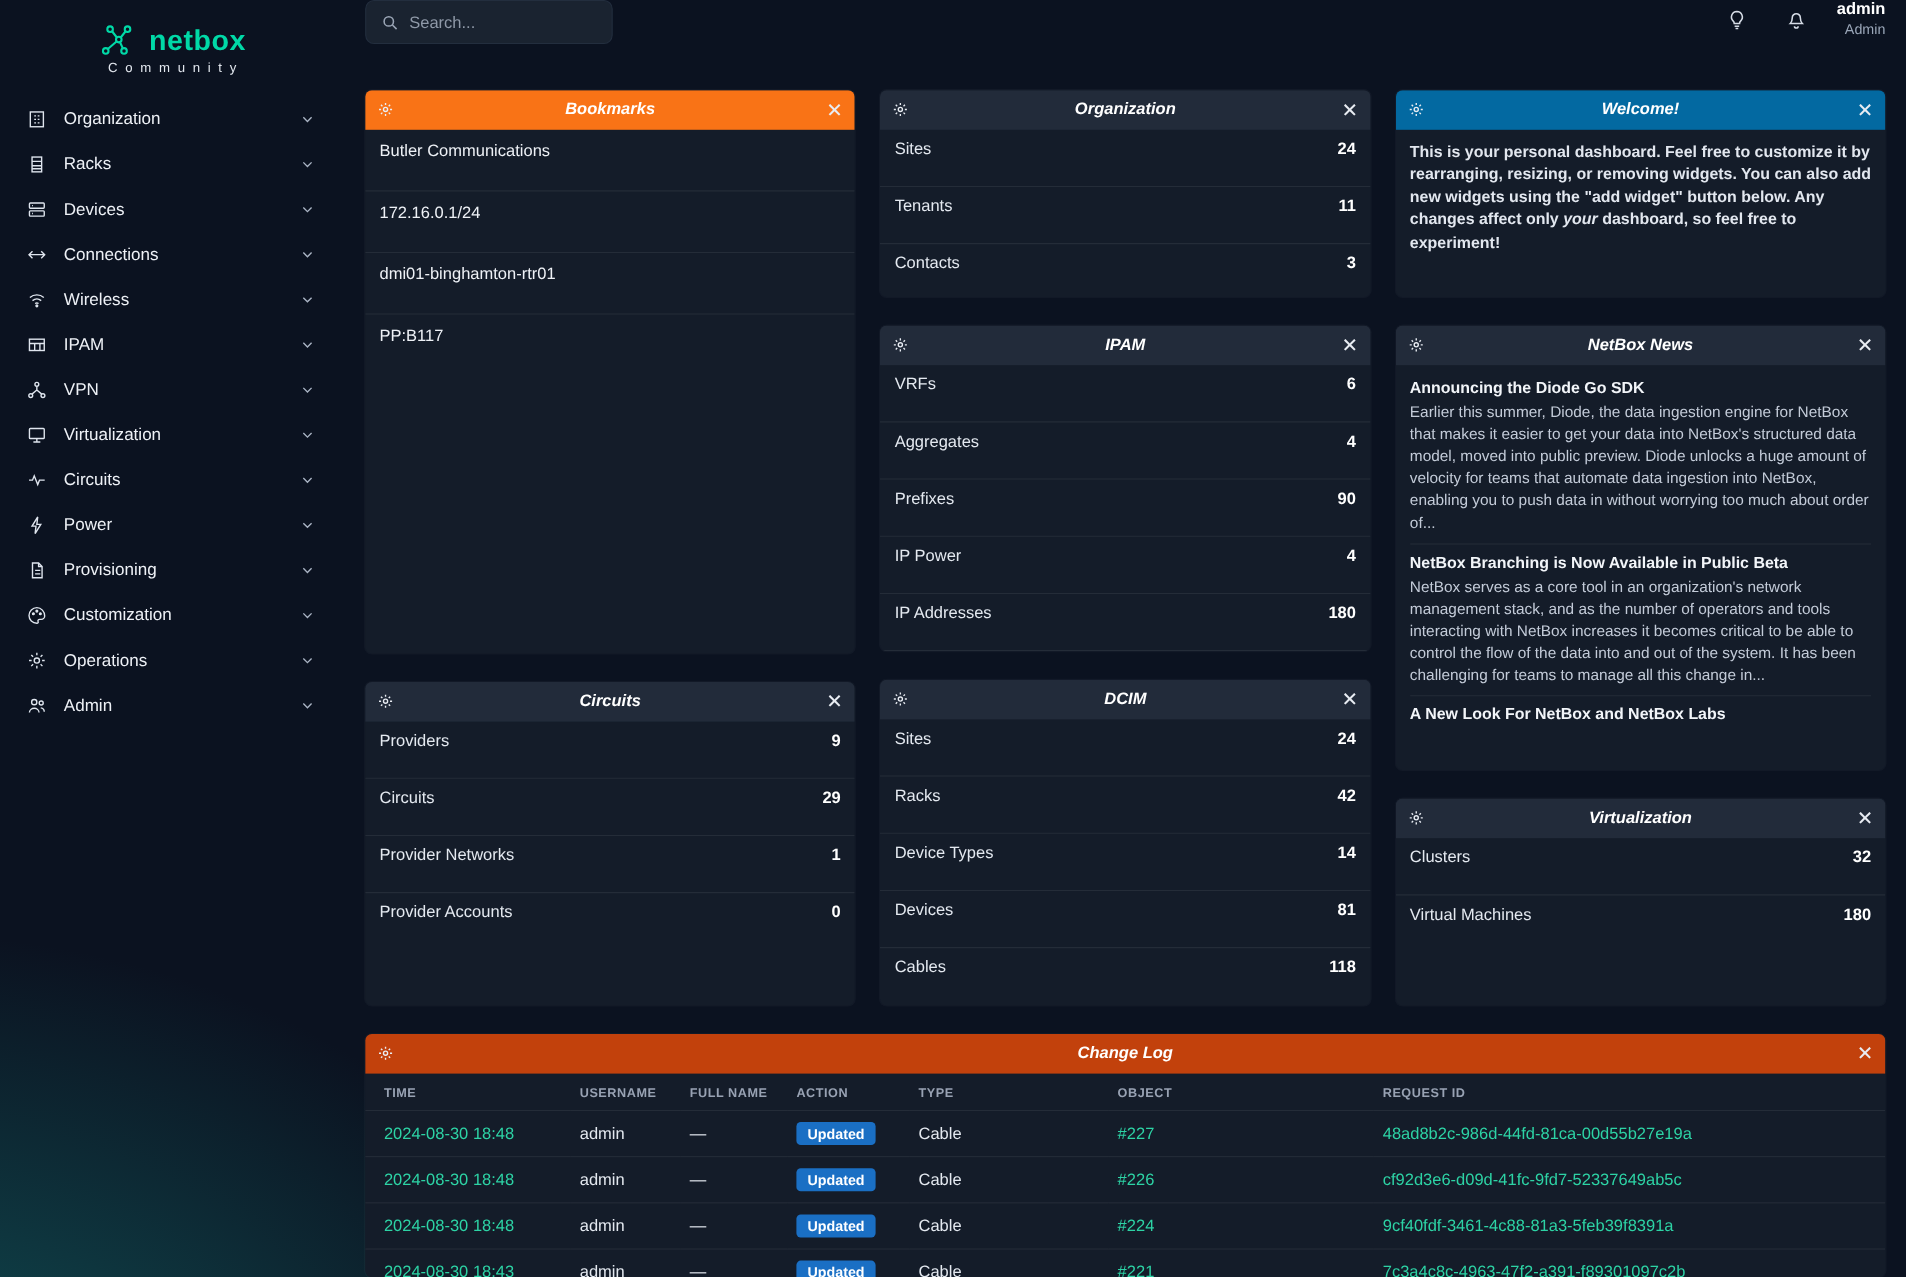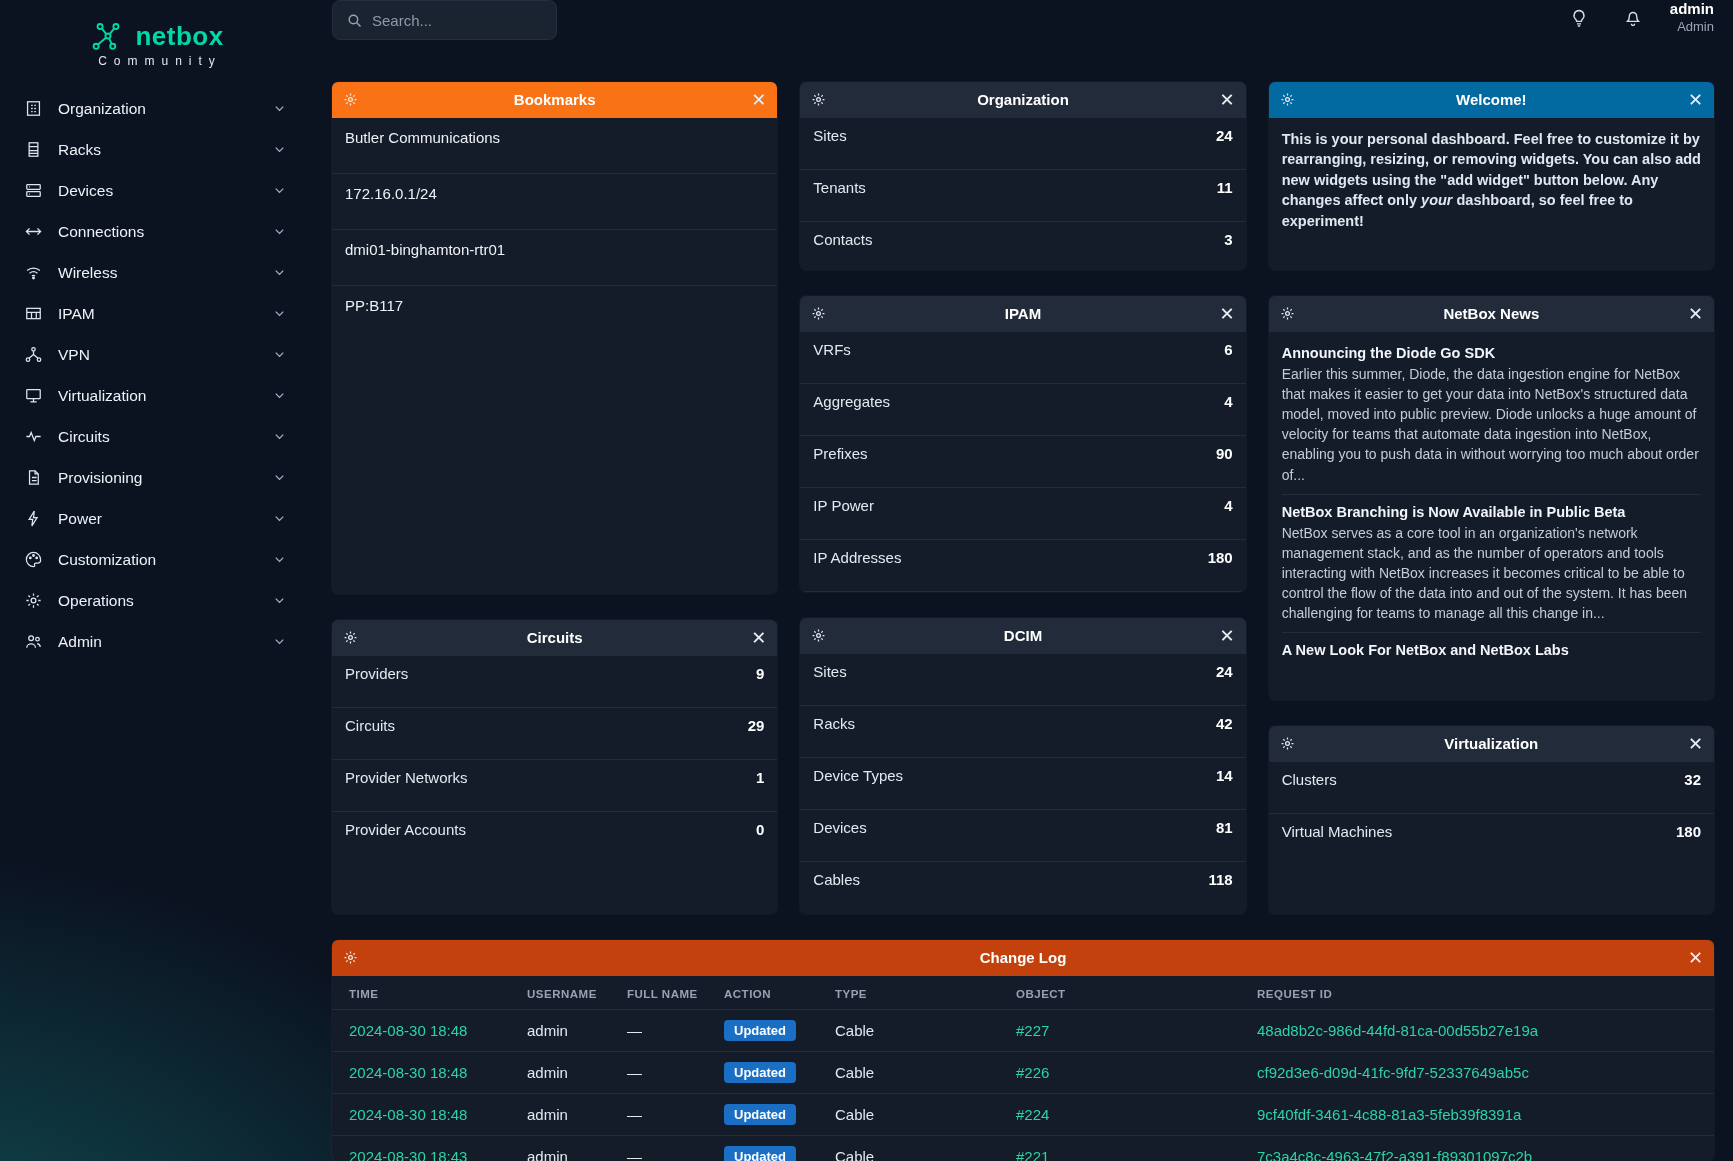--- a/index.html
+++ b/index.html
@@ -48,21 +48,21 @@
   .col { flex:1; min-width:0; display:flex; flex-direction:column; gap:26px; }
 
   .card { background:#141c29; border-radius:6px; overflow:hidden; display:flex; flex-direction:column;
           box-shadow:0 0 0 1px rgba(255,255,255,.03); }
   .card-header { height:36px; flex:0 0 36px; display:flex; align-items:center; padding:0 11px;
                  background:#222b3a; position:relative; }
   .card-header .gear { width:15px; height:15px; color:#e9edf3; cursor:pointer; z-index:2; }
   .card-header .close { margin-left:auto; z-index:2; color:#e9edf3; font-size:18px; line-height:1;
                         cursor:pointer; font-weight:400; }
   .card-title { position:absolute; left:0; right:0; text-align:center; color:#ffffff;
-                font-weight:700; font-size:15px; }
+                font-weight:700; font-size:15px;font-style:italic; }
   .hdr-orange { background:#f97316; }
   .hdr-green  { background:#0369a1; }
   .hdr-blue   { background:#c2410c; }
 
   .rows { display:flex; flex-direction:column;gap:16px; }
   .stat-row { display:flex; justify-content:space-between; align-items:center;
               padding:9px 13px; font-size:15px; cursor:pointer; }
   .stat-row + .stat-row { border-top:1px solid rgba(255,255,255,.07); }
   .stat-label { color:#e4e9f0; }
   .stat-value { color:#ffffff; font-weight:700; }
@@ -212,33 +212,33 @@
         <svg class="ni" viewBox="0 0 24 24" fill="none" stroke="currentColor" stroke-width="1.6">
             <path d="M3 12h4l2-5 4 10 2-5h6"></path>
           </svg>
         <span>Circuits</span>
         <svg class="chev" viewBox="0 0 24 24" fill="none" stroke="currentColor" stroke-width="2">
             <path d="M6 9l6 6 6-6"></path>
           </svg>
       </div>
       <div class="nav-item">
         <svg class="ni" viewBox="0 0 24 24" fill="none" stroke="currentColor" stroke-width="1.6">
+            <path d="M13 2.5 6.5 13H11l-1 8.5L16.5 11H12l1-8.5z"></path>
+          </svg>
+        <span>Power</span>
+        <svg class="chev" viewBox="0 0 24 24" fill="none" stroke="currentColor" stroke-width="2">
+            <path d="M6 9l6 6 6-6"></path>
+          </svg>
+      </div>
+      <div class="nav-item">
+        <svg class="ni" viewBox="0 0 24 24" fill="none" stroke="currentColor" stroke-width="1.6">
             <path d="M7 3.5h7l4 4v13H7z"></path>
             <path d="M14 3.5v4h4M10 12h6M10 16h6"></path>
           </svg>
         <span>Provisioning</span>
-        <svg class="chev" viewBox="0 0 24 24" fill="none" stroke="currentColor" stroke-width="2">
-            <path d="M6 9l6 6 6-6"></path>
-          </svg>
-      </div>
-      <div class="nav-item">
-        <svg class="ni" viewBox="0 0 24 24" fill="none" stroke="currentColor" stroke-width="1.6">
-            <path d="M13 2.5 6.5 13H11l-1 8.5L16.5 11H12l1-8.5z"></path>
-          </svg>
-        <span>Power</span>
         <svg class="chev" viewBox="0 0 24 24" fill="none" stroke="currentColor" stroke-width="2">
             <path d="M6 9l6 6 6-6"></path>
           </svg>
       </div>
       <div class="nav-item">
         <svg class="ni" viewBox="0 0 24 24" fill="none" stroke="currentColor" stroke-width="1.6">
             <path d="M12 3a9 9 0 1 0 0 18c1.4 0 1.9-1 1.4-2-.6-1.2.3-2.5 1.7-2.5H17a4 4 0 0 0 4-4C21 7.5 17 3 12 3z"></path>
             <circle cx="8" cy="10" r="1" fill="currentColor"></circle>
             <circle cx="12" cy="7" r="1" fill="currentColor"></circle>
             <circle cx="16" cy="10" r="1" fill="currentColor"></circle>

